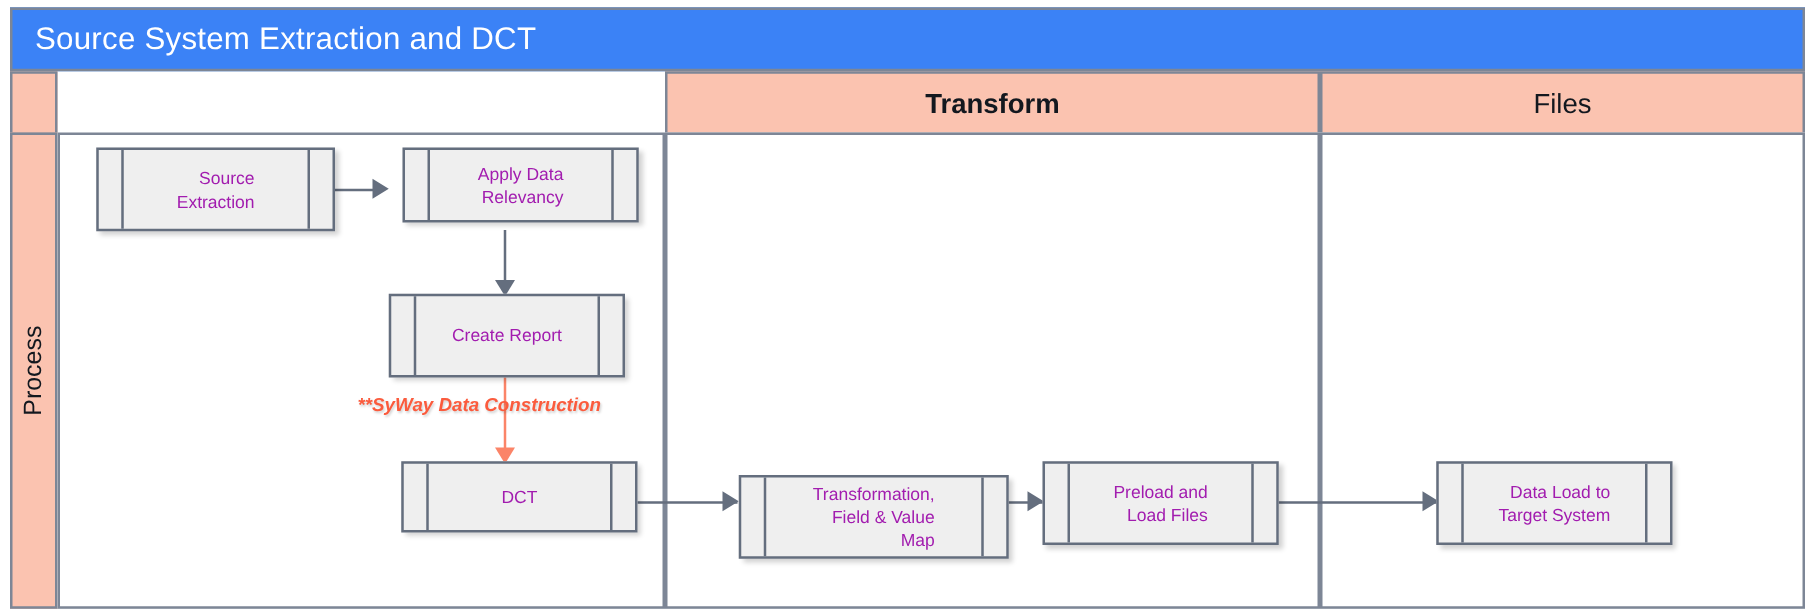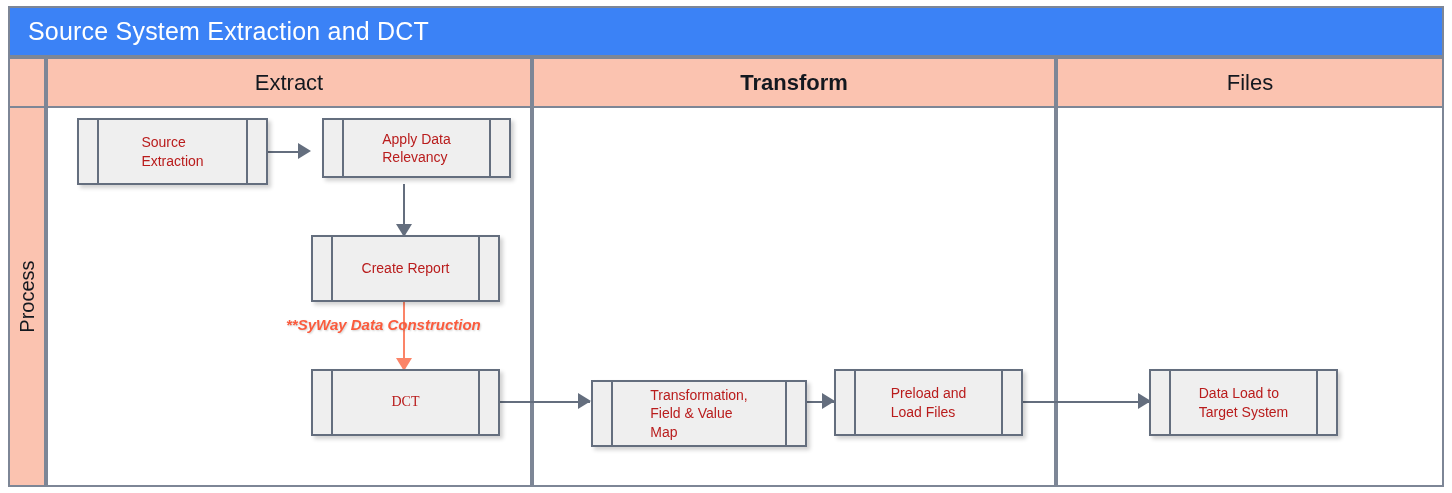--- a/index.html
+++ b/index.html
@@ -106,24 +106,24 @@
     position: absolute;
     top: 0; bottom: 0;
     width: 0;
     border-left: 2px solid #646e7e;
   }
   .pbox::before { left: 18px; }
   .pbox::after  { right: 18px; }
   .pbox .lbl {
     position: relative;
     z-index: 2;
-    text-align: left;
+    text-align: right;
     font-size: 14px;
     line-height: 1.32;
-    color: #b91c1c;
+    color: #a21caf;
     padding: 0 24px;
     white-space: pre-line;
   }
 
   
   .conn-h {
     position: absolute;
     height: 0;
     border-top: 2px solid #646e7e;
   }
@@ -166,21 +166,20 @@
 <div id="canvas">
 
   <div class="frame"></div>
 
   <div class="title-bar">
     <div class="title-text">Source System Extraction and DCT</div>
   </div>
 
   <div class="phase-spacer"></div>
 
-  <div class="phase-head" style="left:46px;  width:486px;">Extract</div>
   <div class="phase-head" style="left:532px; width:524px;font-weight:bold;">Transform</div>
   <div class="phase-head" style="left:1056px;width:388px;">Files</div>
 
   <div class="lane-label">
     <span>Process</span>
   </div>
 
   <div class="lane-cell" style="left:46px;  width:486px;"></div>
   <div class="lane-cell" style="left:532px; width:524px;"></div>
   <div class="lane-cell" style="left:1056px;width:388px;"></div>
@@ -210,21 +209,21 @@
 
   <div class="pbox" style="left:322px; top:118px; width:189px; height:60px;">
     <div class="lbl">Apply Data
 Relevancy</div>
   </div>
 
   <div class="pbox" style="left:311px; top:235px; width:189px; height:67px;">
     <div class="lbl">Create Report</div>
   </div>
 
-  <div class="pbox" style="left:311px; top:369px; width:189px; height:67px;font-family:Liberation Serif, serif;">
+  <div class="pbox" style="left:321px; top:369px; width:189px; height:57px;">
     <div class="lbl">DCT</div>
   </div>
 
   <div class="pbox" style="left:591px; top:380px; width:216px; height:67px;">
     <div class="lbl">Transformation,
 Field &amp; Value
 Map</div>
   </div>
 
   <div class="pbox" style="left:834px; top:369px; width:189px; height:67px;">

